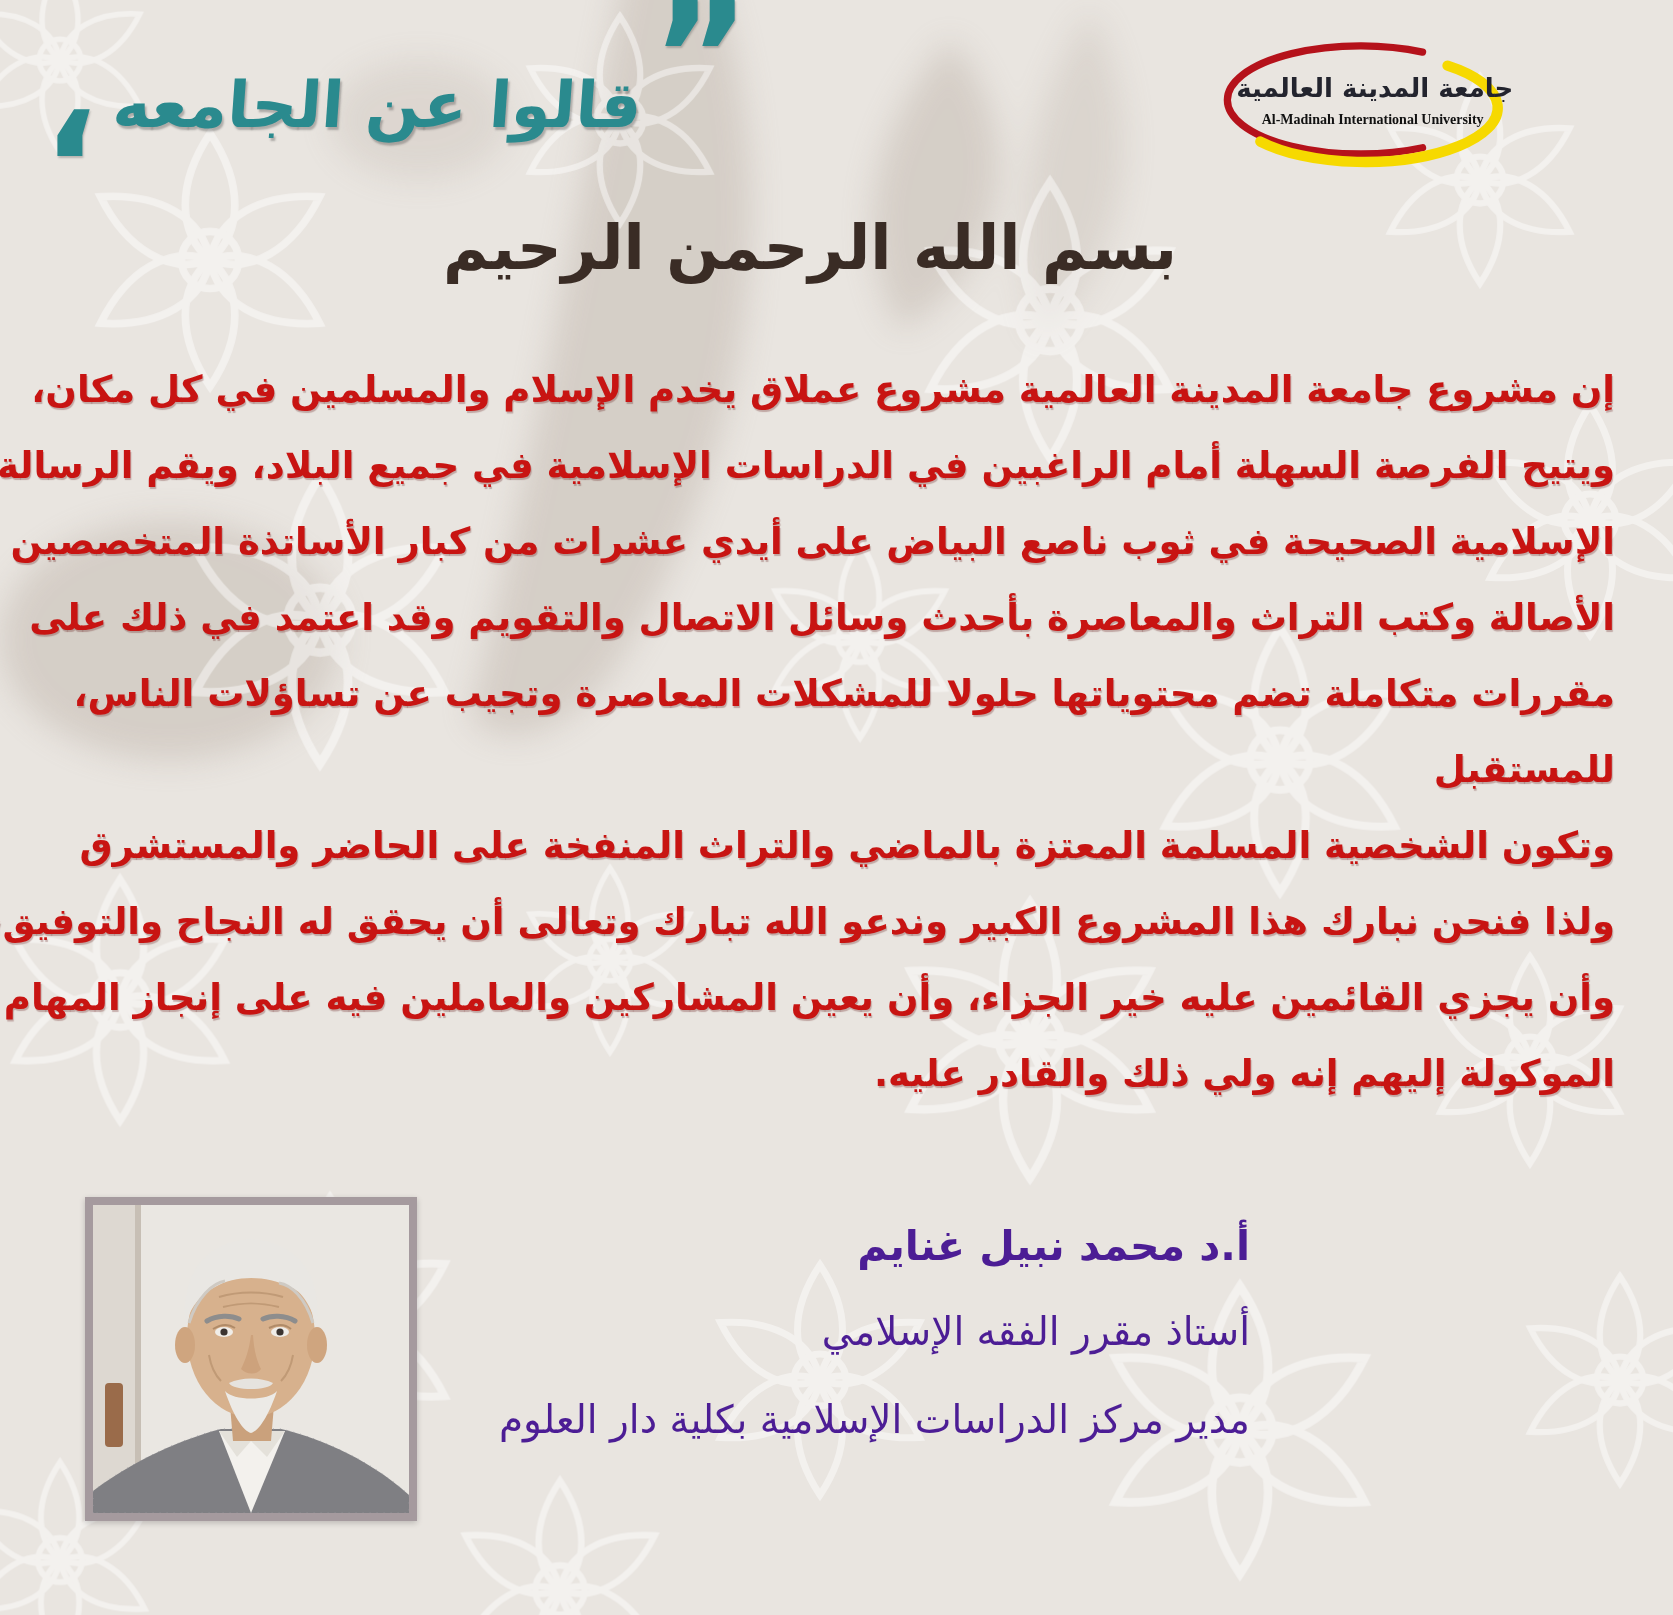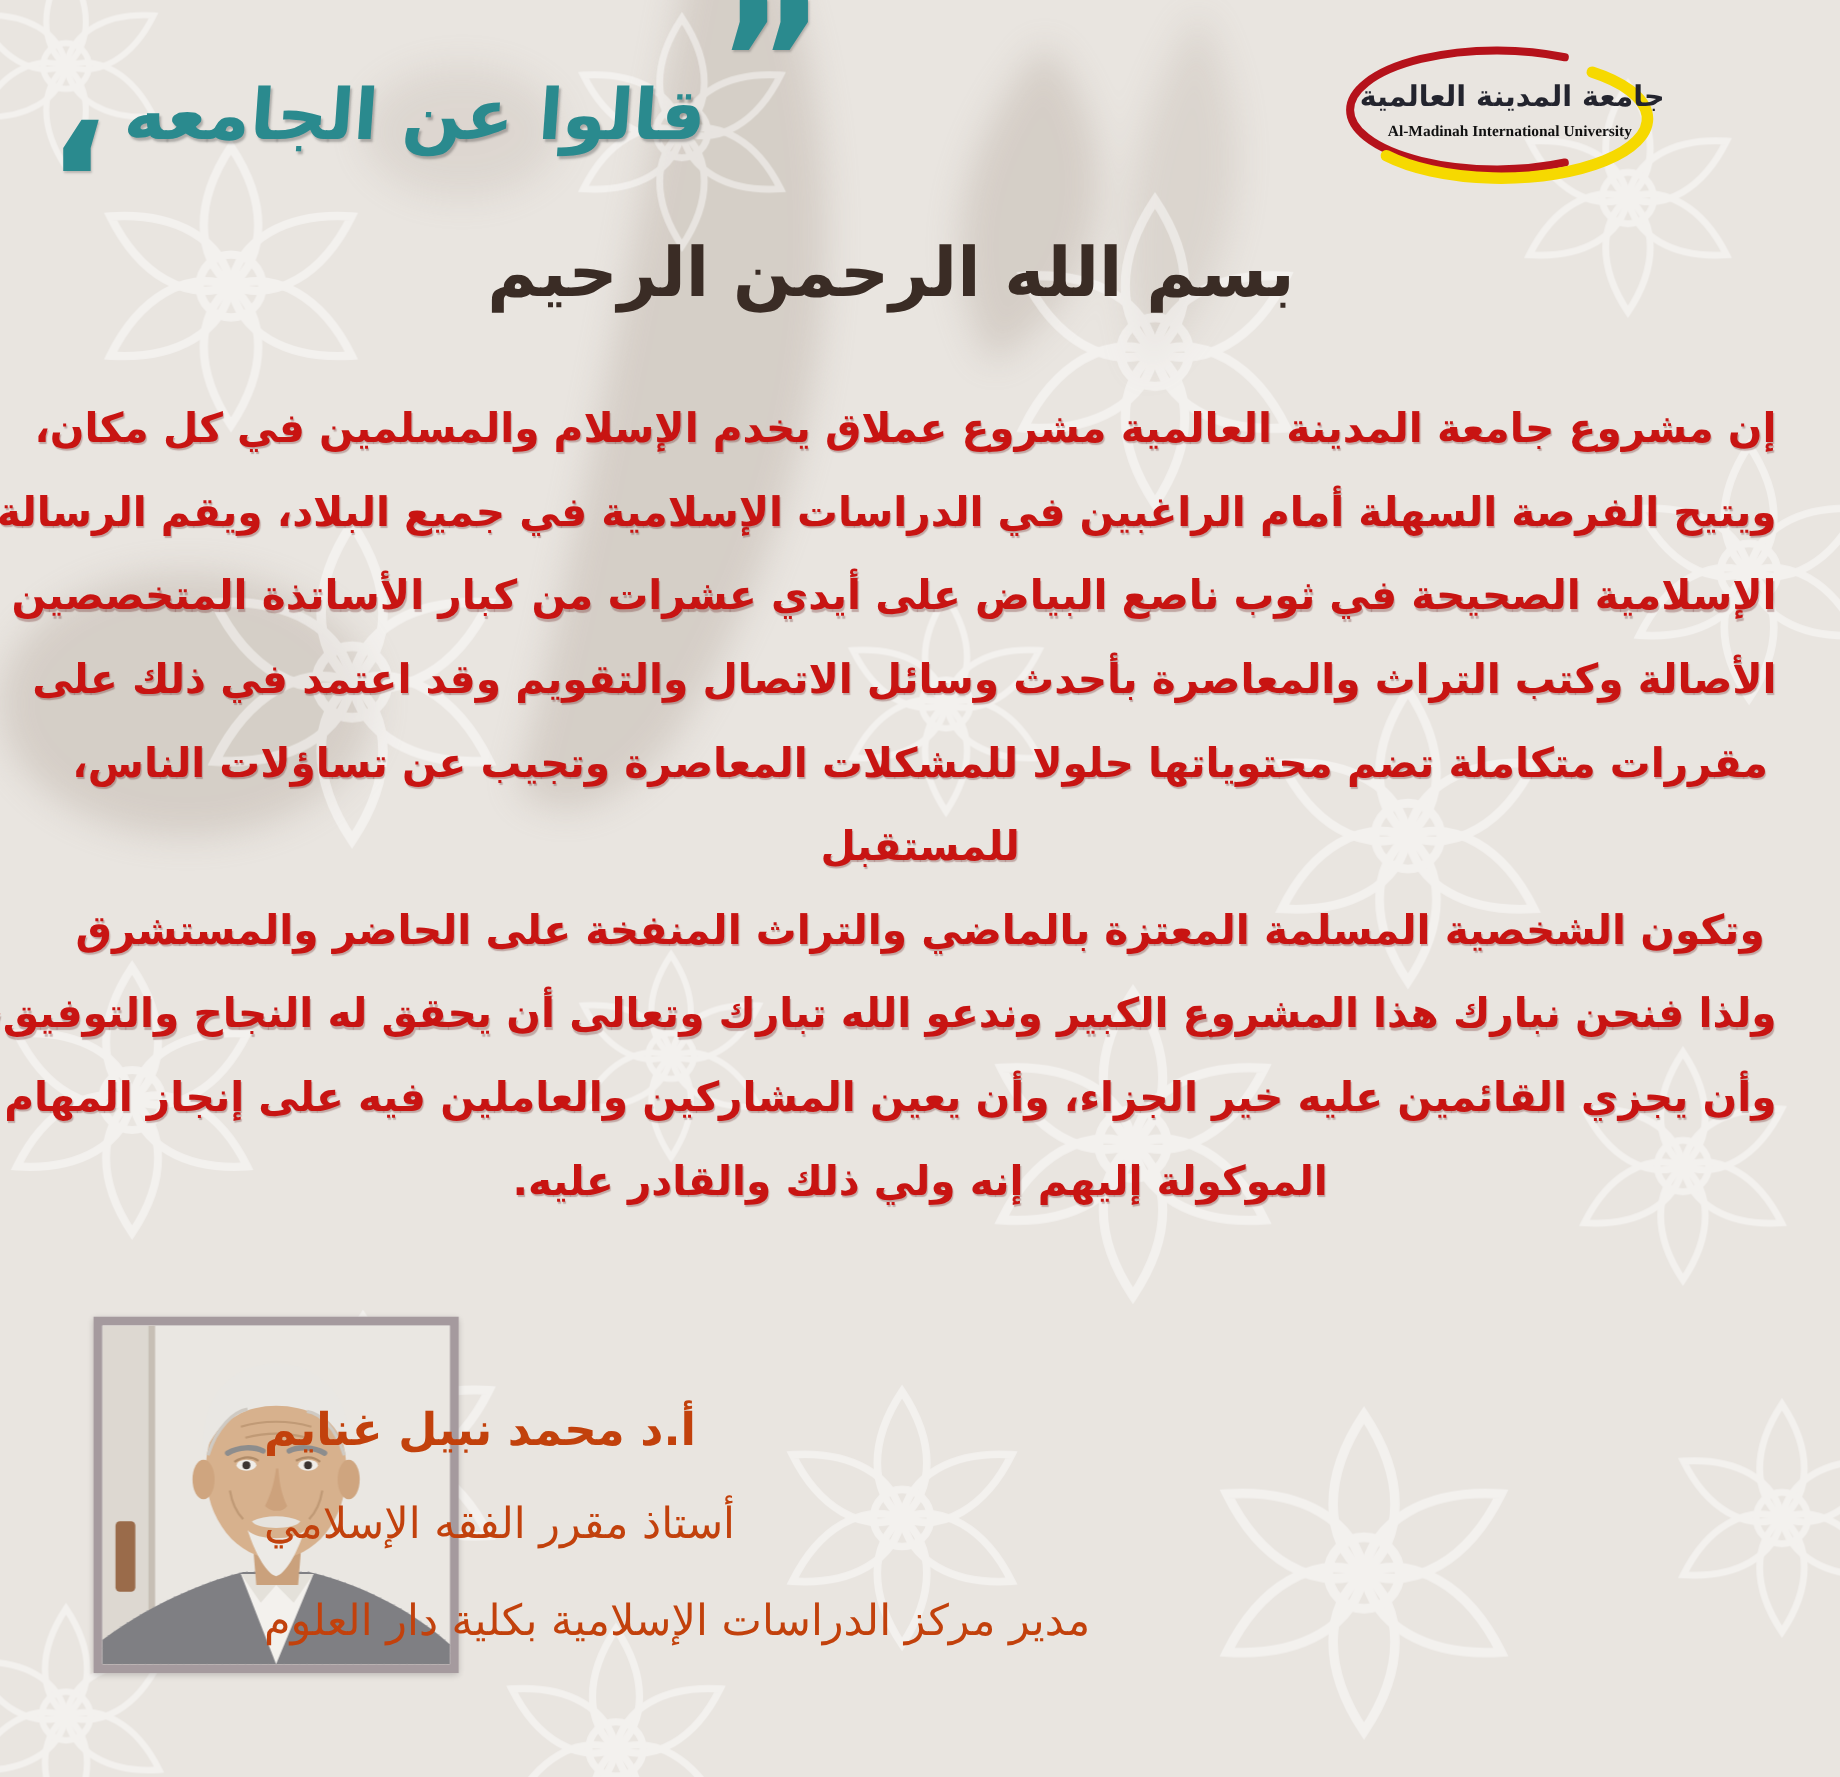--- a/index.html
+++ b/index.html
@@ -50,35 +50,35 @@
   }
 
   
   .quote-text{
     position:absolute;left:58px;top:352px;width:1557px;
     direction:rtl;text-align:center;
     color:#c81412;
     font-size:37px;font-weight:bold;
     text-shadow:1px 2px 1px rgba(90,10,10,.28);
   }
-  .qline{line-height:76px;height:76px;white-space:nowrap;}
+  .qline{line-height:76px;height:76px;white-space:nowrap;text-align:right;}
 
   
   .photo-frame{
     position:absolute;left:85px;top:1197px;width:316px;height:308px;
     border:8px solid #a59a9e;box-sizing:content-box;
     background:#e8e6e2;
     box-shadow:0 2px 6px rgba(0,0,0,.2);
   }
   .photo-frame svg{display:block;width:100%;height:100%;}
 
   
   .signature{
-    position:absolute;left:240px;top:1271px;width:1010px;
-    direction:rtl;text-align:left;color:#c2410c;
+    position:absolute;left:240px;top:1217px;width:1010px;
+    direction:rtl;text-align:right;color:#4c1d95;
   }
   .sig-name{font-size:41px;font-weight:bold;line-height:58px;margin-bottom:28px;white-space:nowrap;}
   .sig-title{font-size:39px;font-weight:normal;line-height:58px;margin-bottom:30px;white-space:nowrap;}
 </style>
 </head>
 <body>
 
 <div class="canvas">
 
   <svg class="bg-svg" viewBox="0 0 1673 1615" aria-hidden="true">

